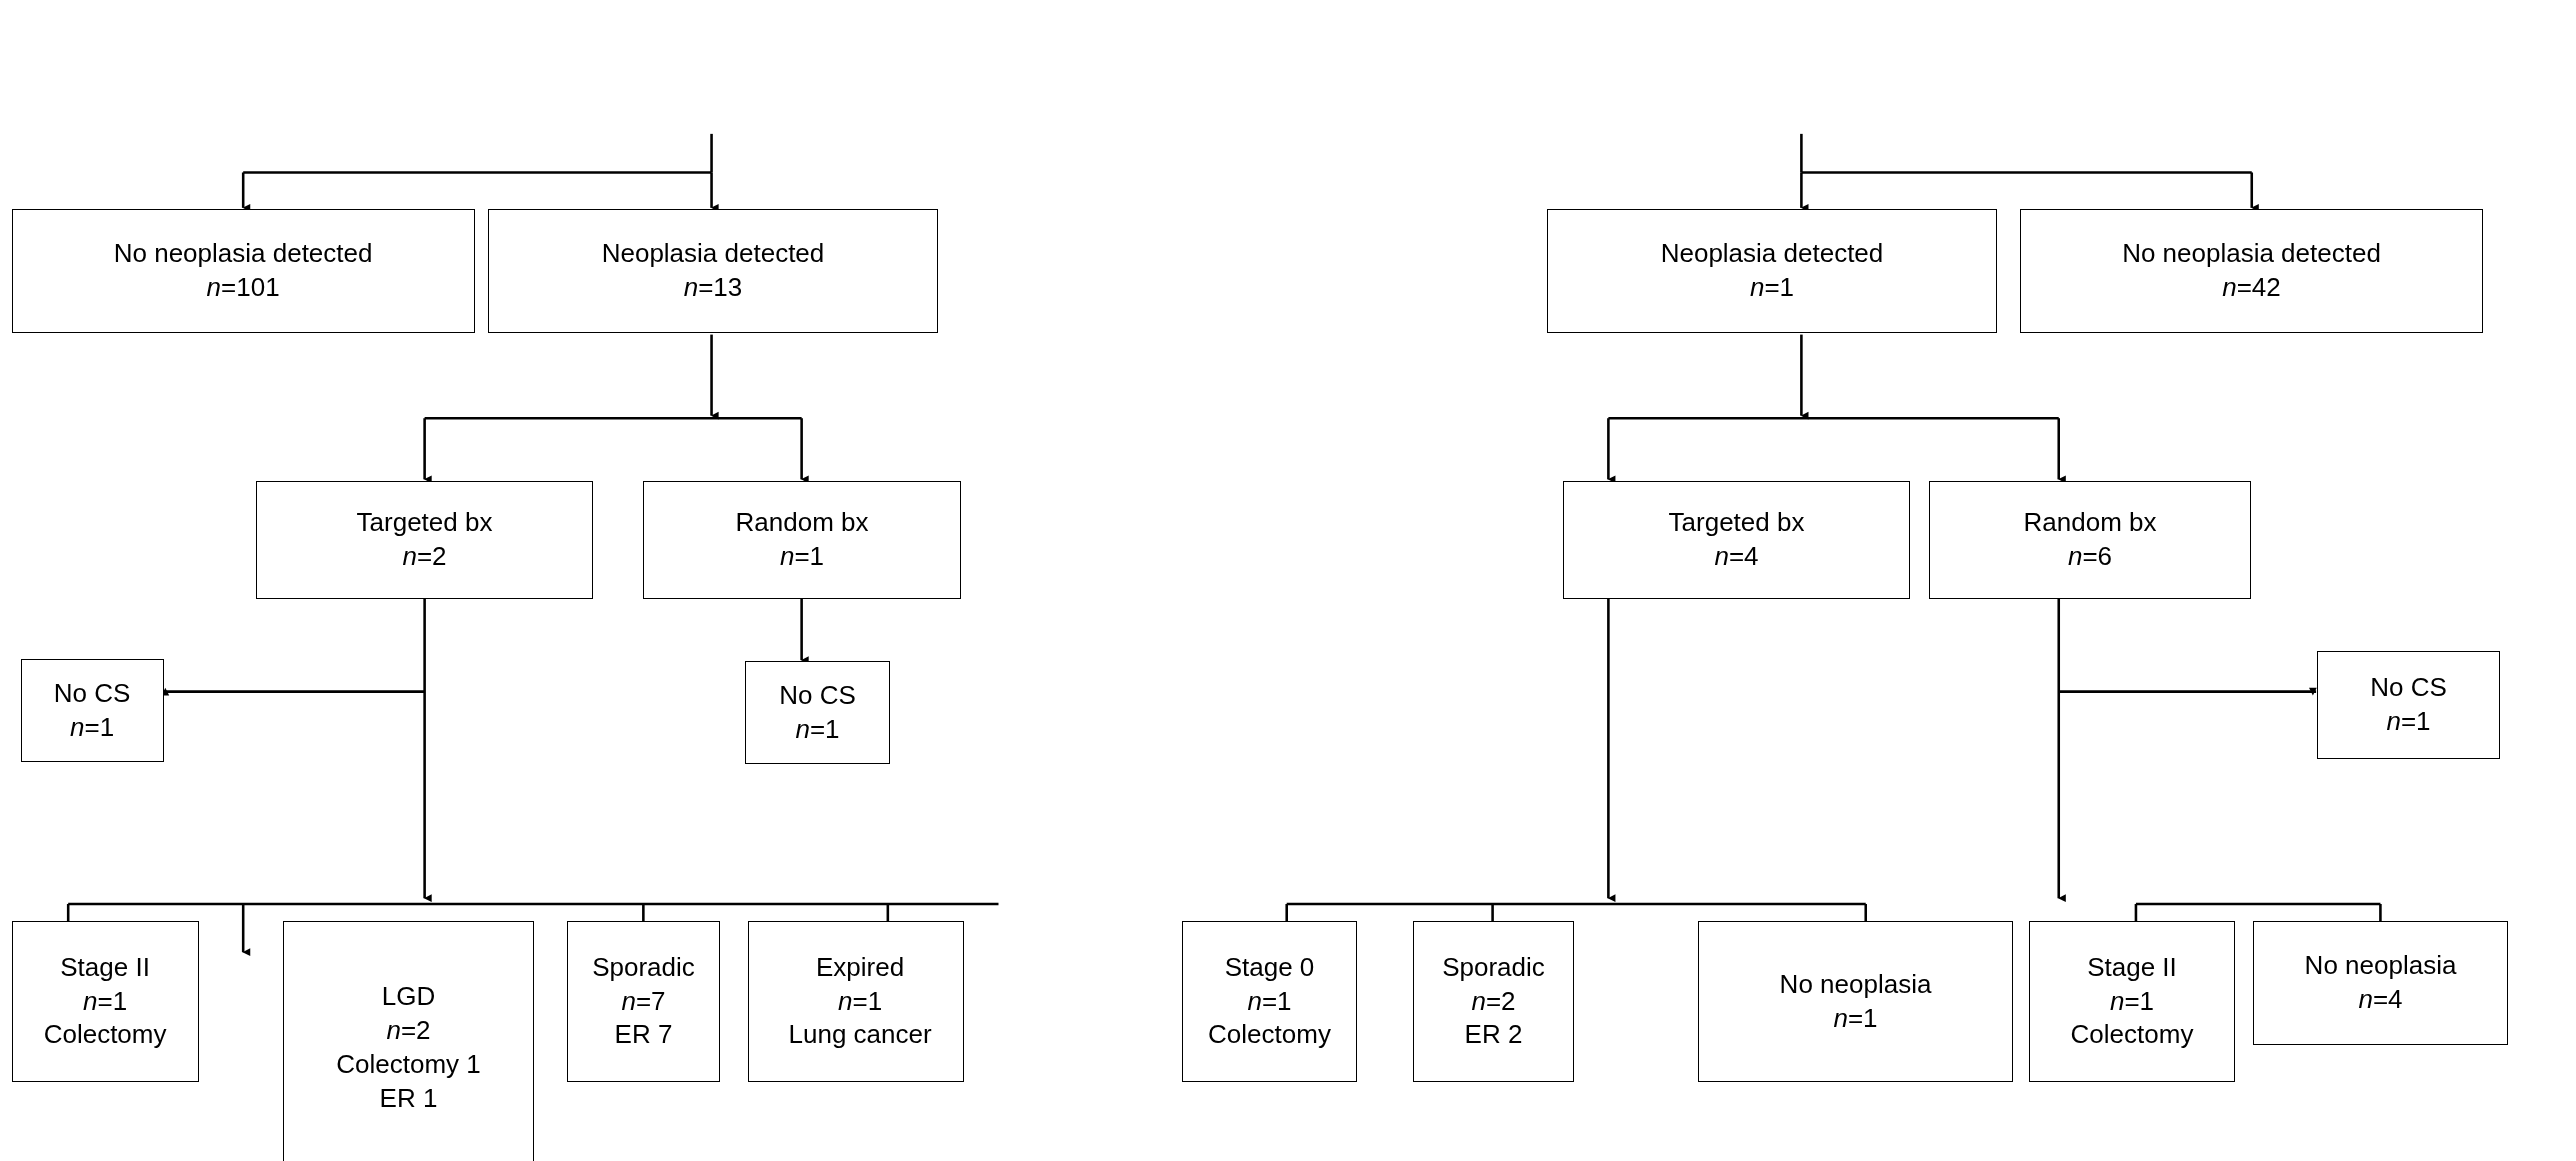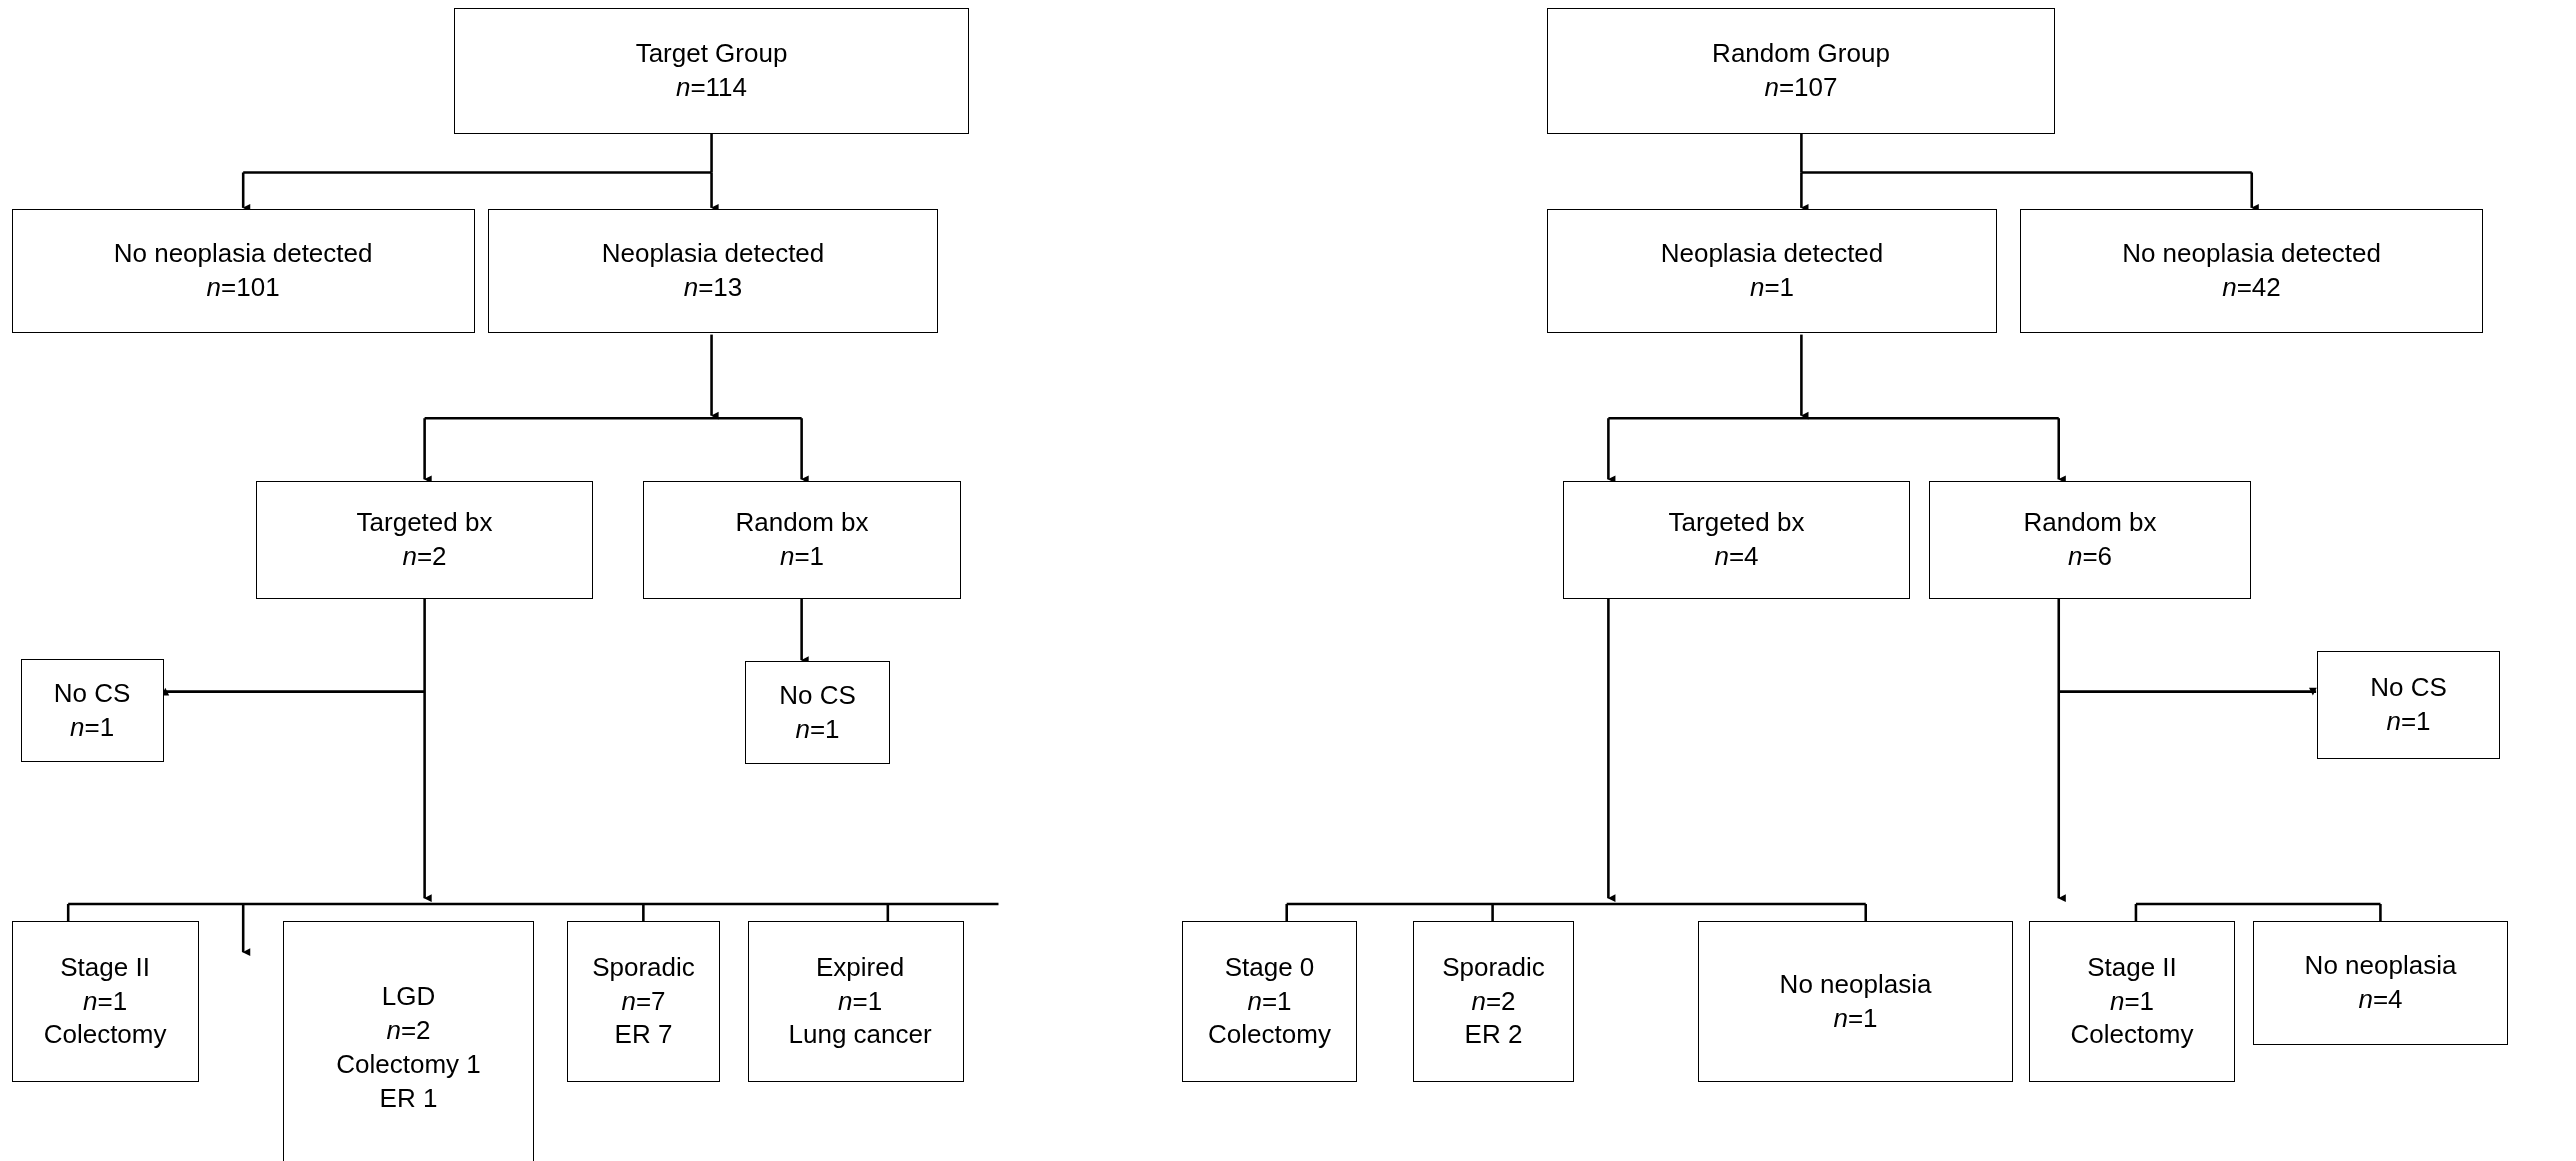--- a/index.html
+++ b/index.html
@@ -120,24 +120,20 @@
       <path d="M2000,1405 L2000,1480" marker-end="url(#ah-down)"></path>
       <path d="M2320,1405 L2320,1480" marker-end="url(#ah-down)"></path>
       <path d="M2900,1405 L2900,1480" marker-end="url(#ah-down)"></path>
 
       <path d="M3320,1405 L3700,1405"></path>
       <path d="M3320,1405 L3320,1480" marker-end="url(#ah-down)"></path>
       <path d="M3700,1405 L3700,1480" marker-end="url(#ah-down)"></path>
     </g>
   </svg>
 
-  <div class="node" style="left:454px; top:7.7px; width:515px; height:126px;">
-    <span class="ln">Target Group</span>
-    <span class="ln nval"><span>n</span><span class="num">=114</span></span>
-  </div>
 
   <div class="node" style="left:11.6px; top:209px; width:463px; height:124px;">
     <span class="ln">No neoplasia detected</span>
     <span class="ln nval"><span>n</span><span class="num">=101</span></span>
   </div>
 
   <div class="node" style="left:488px; top:209px; width:450px; height:124px;">
     <span class="ln">Neoplasia detected</span>
     <span class="ln nval"><span>n</span><span class="num">=13</span></span>
   </div>
@@ -180,24 +176,20 @@
     <span class="ln nval"><span>n</span><span class="num">=7</span></span>
     <span class="ln">ER 7</span>
   </div>
 
   <div class="node" style="left:748px; top:921px; width:216px; height:161px;padding-left:12px;">
     <span class="ln">Expired</span>
     <span class="ln nval"><span>n</span><span class="num">=1</span></span>
     <span class="ln">Lung cancer</span>
   </div>
 
-  <div class="node" style="left:1547px; top:7.7px; width:508px; height:126px;">
-    <span class="ln">Random Group</span>
-    <span class="ln nval"><span>n</span><span class="num">=107</span></span>
-  </div>
 
   <div class="node" style="left:1547px; top:209px; width:450px; height:124px;">
     <span class="ln">Neoplasia detected</span>
     <span class="ln nval"><span>n</span><span class="num">=1</span></span>
   </div>
 
   <div class="node" style="left:2020px; top:209px; width:463px; height:124px;">
     <span class="ln">No neoplasia detected</span>
     <span class="ln nval"><span>n</span><span class="num">=42</span></span>
   </div>

